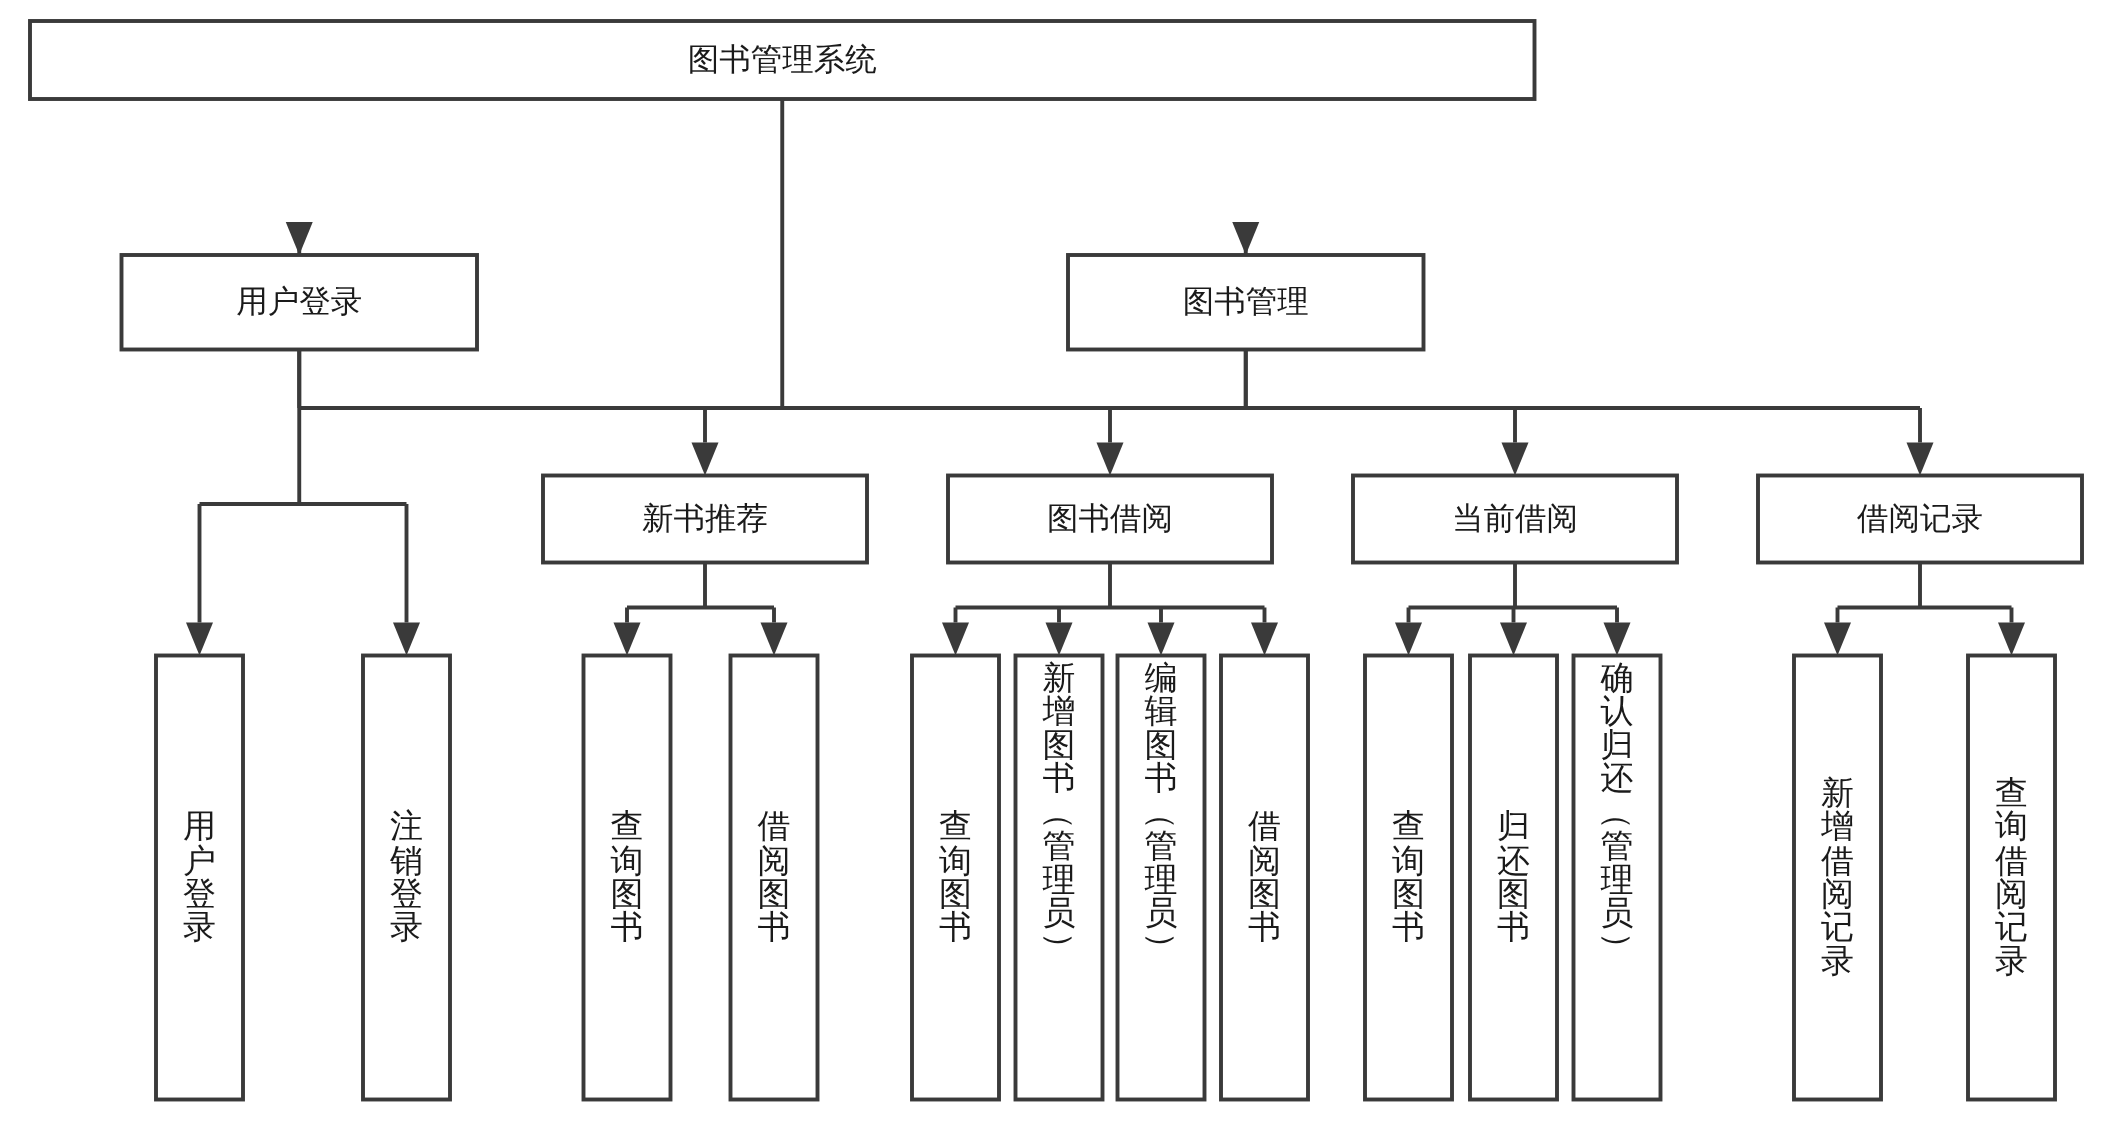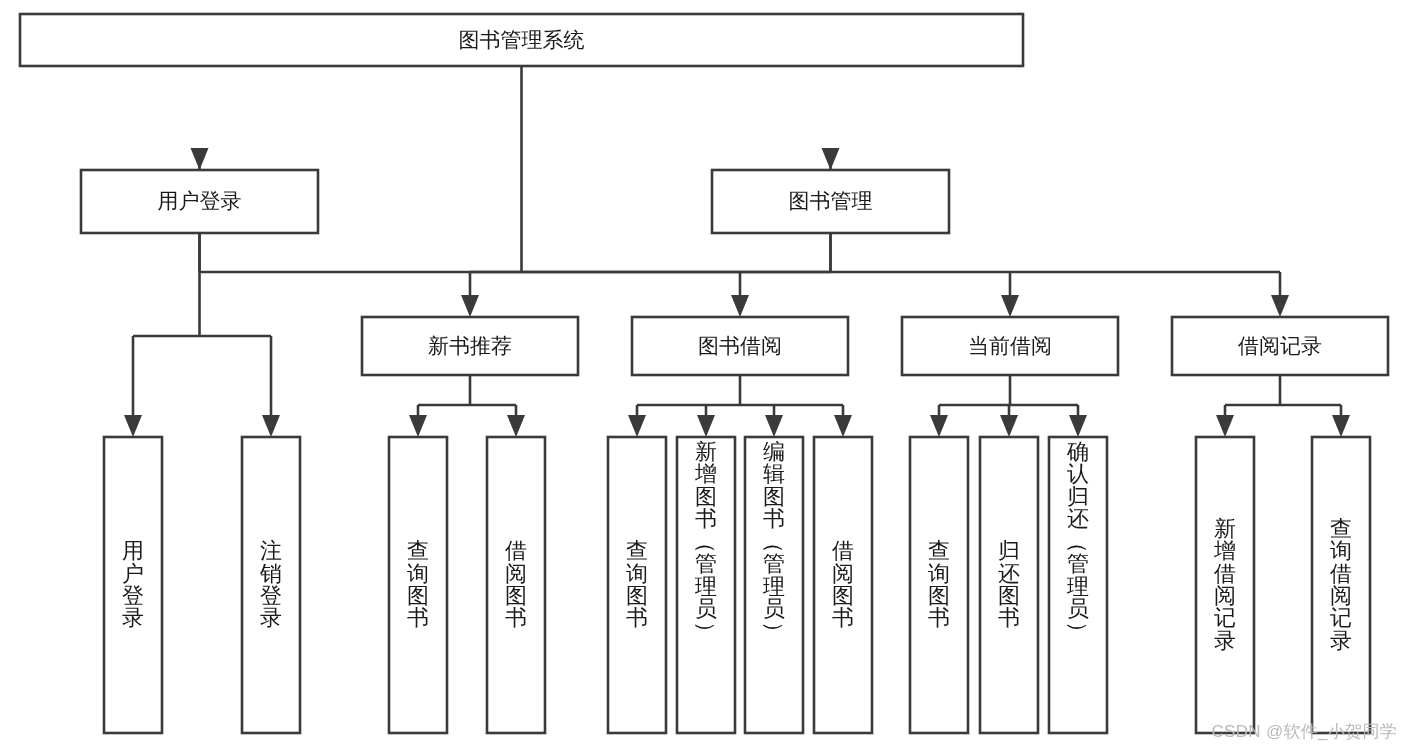--- a/index.html
+++ b/index.html
@@ -263,14 +263,13 @@
       </div>
       <div class="vleaf" style="left: 1312px; top: 437px; width: 58px; height: 296px;">
         <span class="vchar">查</span>
         <span class="vchar">询</span>
         <span class="vchar">借</span>
         <span class="vchar">阅</span>
         <span class="vchar">记</span>
         <span class="vchar">录</span>
       </div>
     </div>
-  <div class="watermark-text">CSDN @软件_小贺同学</div>
 </div>
 
 </body></html>

